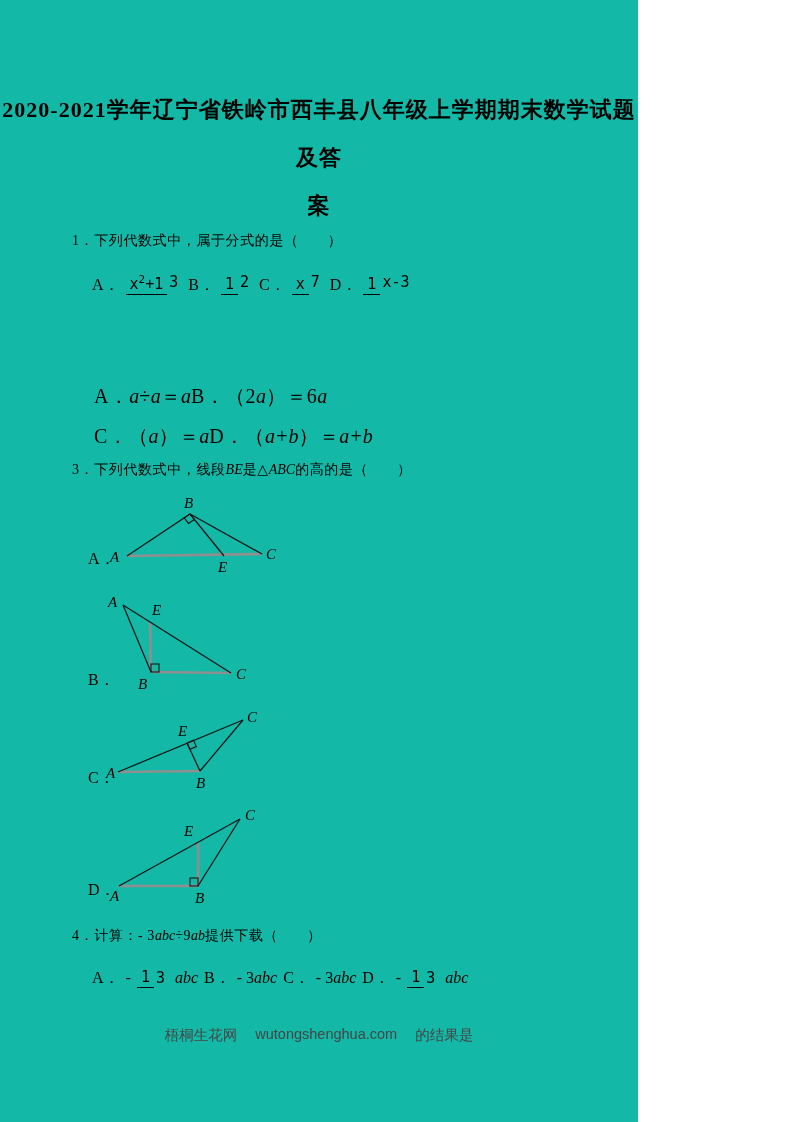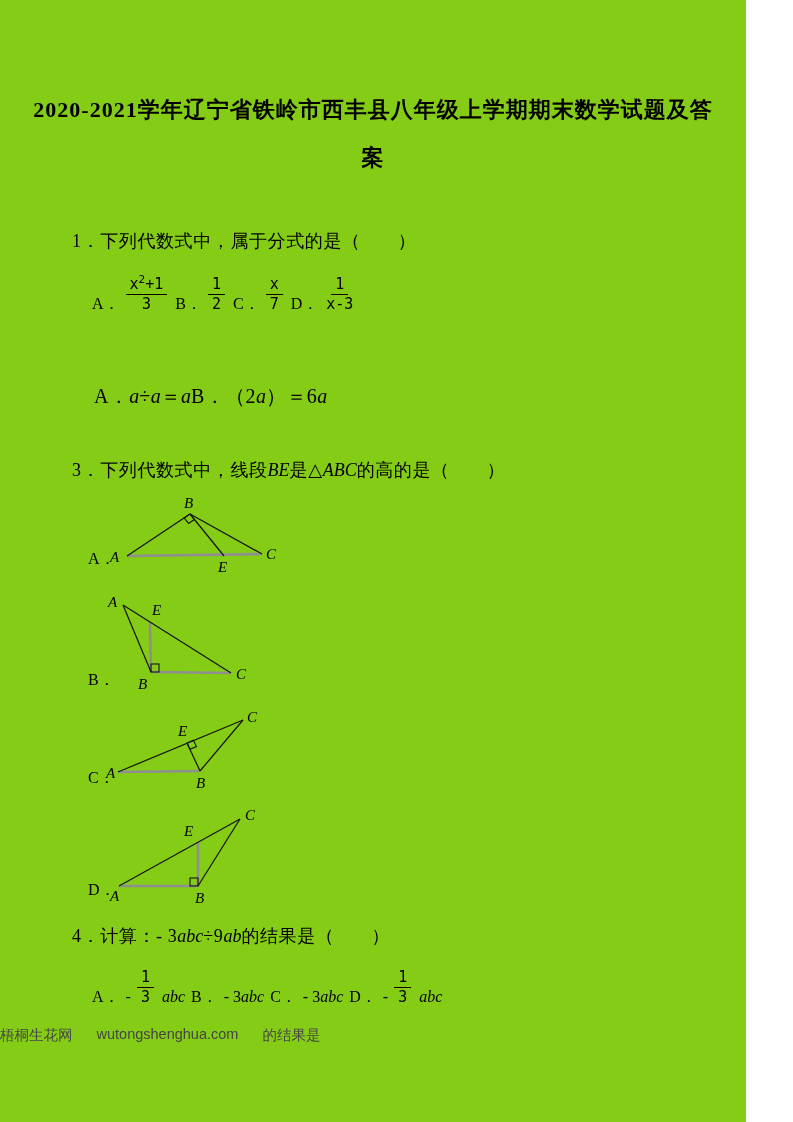--- a/index.html
+++ b/index.html
@@ -1,37 +1,37 @@
 <!DOCTYPE html>
 <html><head>
 <meta charset="utf-8">
 <style>
   html,body{margin:0;padding:0;background:#fff;}
-  .page{position:relative;width:746px;height:1122px;background:#84cc16;overflow:hidden;
+  .page{position:relative;width:638px;height:1122px;background:#14b8a6;overflow:hidden;
         font-family:"Liberation Serif","DejaVu Serif",serif;color:#000;}
   .abs{position:absolute;}
   .title{left:0;right:0;top:86px;text-align:center;font-weight:bold;font-size:22px;line-height:48px;letter-spacing:1px;}
   .section{left:72px;top:192px;font-weight:bold;font-size:16.5px;letter-spacing:0.5px;}
-  .qline{font-size:18px;letter-spacing:0.6px;line-height:22px;}
+  .qline{font-size:14px;letter-spacing:0.6px;line-height:22px;}
   .it{font-style:italic;font-family:"Liberation Serif",serif;letter-spacing:0;}
   .optrow{position:absolute;display:flex;align-items:flex-end;font-size:16px;}
   .olabel{margin:0 4px 0 2px;line-height:20px;}
-  .frac{display:inline-flex;flex-direction:column;align-items:center;
+  .frac{display:inline-flex;flex-direction:row;align-items:center;
         font-family:"DejaVu Sans Mono","Liberation Mono",monospace;font-size:15px;line-height:19px;margin:0 6px 0 2px;}
   .frac .num{border-bottom:1.4px solid #000;padding:0 4px;}
   .frac .num sup{font-size:11px;}
   .frac .den{padding:0 2px;}
   .optline{position:absolute;font-size:20px;letter-spacing:0.4px;}
   .figlabel{position:absolute;font-size:16px;}
   .figsvg{position:absolute;}
   .vl{font:italic 15px "Liberation Serif",serif;fill:#000;}
   .blk{stroke:#161616;stroke-width:1.25;fill:none;}
   .gry{stroke:#8f8f8f;stroke-width:2.6;fill:none;}
   .sq{stroke:#161616;stroke-width:1.1;fill:none;}
-  .footer{position:absolute;top:1026px;left:0;right:0;display:flex;justify-content:flex-start;gap:24px;
+  .footer{position:absolute;top:1026px;left:0;right:0;display:flex;justify-content:center;gap:18px;
           font-family:"Liberation Sans","DejaVu Sans",sans-serif;font-size:14.5px;color:#454545;}
 </style>
 </head>
 <body>
 
 <div class="page">
 
   <div class="abs title">
     <div>2020-2021学年辽宁省铁岭市西丰县八年级上学期期末数学试题及答</div>
     <div>案</div>
@@ -61,20 +61,23 @@
     <span class="olabel">D．</span>
     <span class="frac">
       <span class="num"><span>1</span><sup></sup><span></span></span>
       <span class="den">x-3</span>
     </span>
   </div>
 
 
   <div class="optline" style="left:94px;top:383px;">
     <span>A．</span><span class="it">a</span><span>÷</span><span class="it">a</span><span>＝</span><span class="it">a</span><span>B．</span><span>（2</span><span class="it">a</span><span>）＝6</span><span class="it">a</span>
+  </div>
+  <div class="optline" style="left:94px;top:423px;">
+    <span>C．</span><span>（</span><span class="it">a</span><span>）＝</span><span class="it">a</span><span>D．</span><span>（</span><span class="it">a+b</span><span>）＝</span><span class="it">a+b</span>
   </div>
 
   <div class="abs qline" style="left:72px;top:459px;">
     <span>3．</span><span>下列代数式中，线段</span><span class="it">BE</span><span>是△</span><span class="it">ABC</span><span>的高的是（　　）</span>
   </div>
 
   <div class="figlabel" style="left:88px;top:549px;">A．</div>
   <svg class="figsvg" style="left:98px;top:496px;" width="185" height="82" viewBox="0 0 185 82">
     <line class="gry" x1="29" y1="60" x2="164" y2="58"></line>
     <line class="blk" x1="29" y1="60" x2="92" y2="18"></line>
@@ -120,21 +123,21 @@
     <line class="blk" x1="21" y1="80" x2="142" y2="13"></line>
     <line class="blk" x1="100" y1="80" x2="142" y2="13"></line>
     <rect class="sq" x="92" y="72" width="8" height="8"></rect>
     <text class="vl" x="12" y="95">A</text>
     <text class="vl" x="97" y="97">B</text>
     <text class="vl" x="147" y="14">C</text>
     <text class="vl" x="86" y="30">E</text>
   </svg>
 
   <div class="abs qline" style="left:72px;top:925px;">
-    <span>4．</span><span>计算：- 3</span><span class="it">abc</span><span>÷9</span><span class="it">ab</span><span>的结果是（　　）</span>
+    <span>4．</span><span>计算：- 3</span><span class="it">abc</span><span>÷9</span><span class="it">ab</span><span>提供下载（　　）</span>
   </div>
 
   <div class="optrow" style="left:90px;top:968px;">
     <span class="olabel">A．</span>
     <span class="olabel">-</span>
     <span class="frac">
       <span class="num">1</span>
       <span class="den">3</span>
     </span>
     <span class="olabel it">abc</span>

